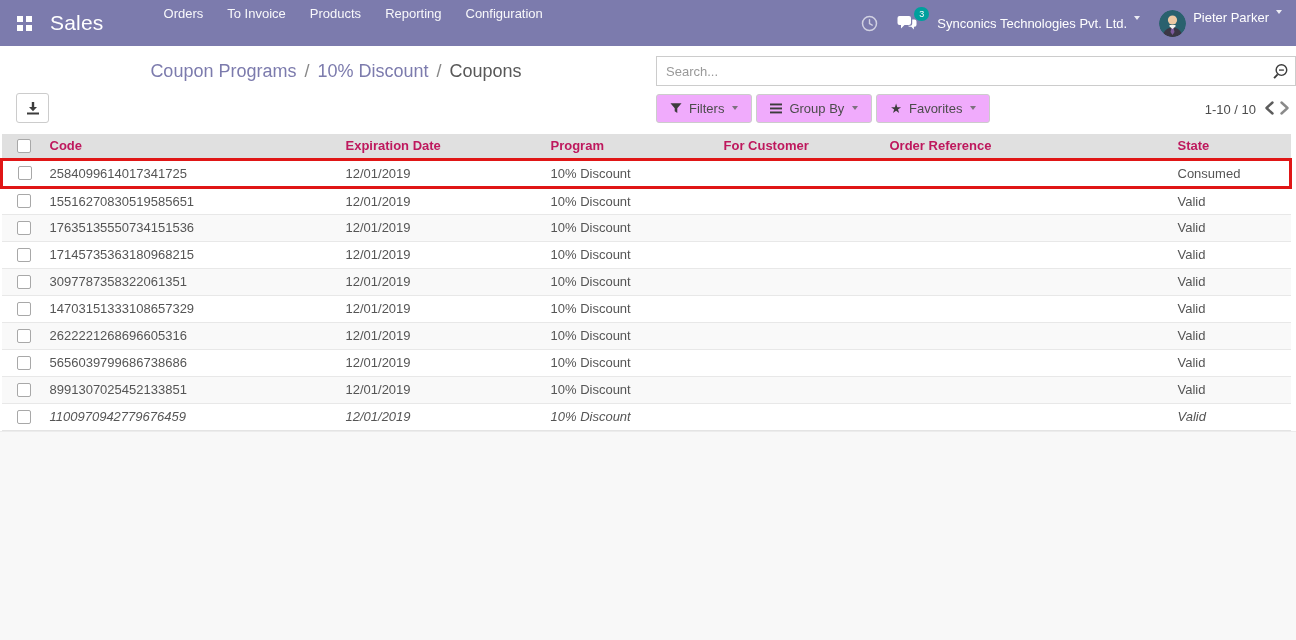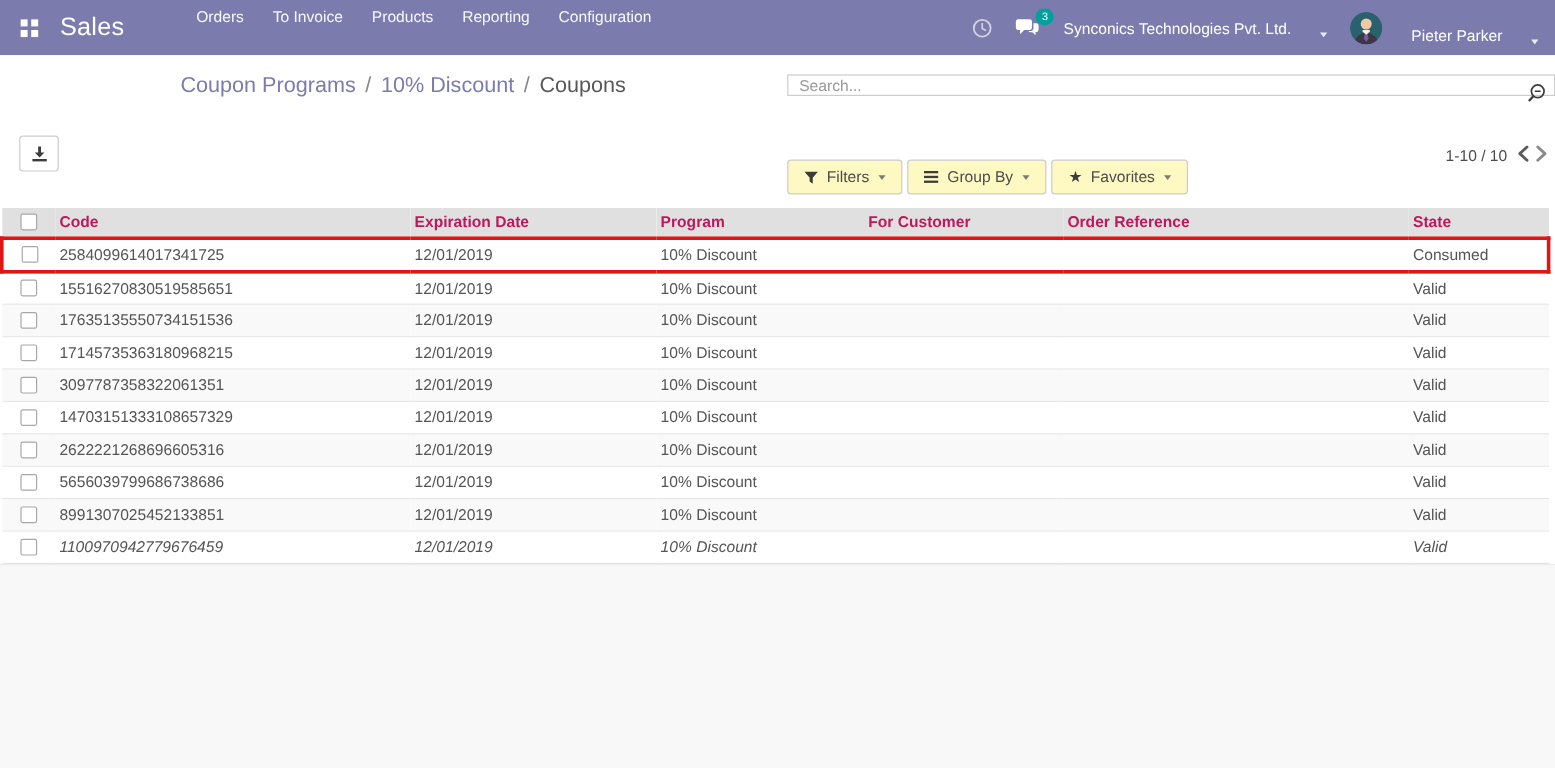--- a/index.html
+++ b/index.html
@@ -28,53 +28,53 @@
     color: rgba(255,255,255,.95); cursor: pointer; white-space: nowrap;
   }
   .nav-right { margin-left: auto; display: flex; align-items: center; gap: 19px; }
   .icon-btn { position: relative; display: flex; align-items: center; cursor: pointer; }
   .badge {
     position: absolute; top: -8px; right: -11px;
     background: var(--badge-bg, #00a09d); color: #fff;
     font-size: 9px; line-height: 14px; min-width: 15px; text-align: center;
     border-radius: 8px; padding: 0 2px;
   }
-  .dropdown { display: flex; align-items: flex-end; gap: 24px; cursor: pointer; font-size: 13px; white-space: nowrap; }
+  .dropdown { display: flex; align-items: flex-start; gap: 7px; cursor: pointer; font-size: 13px; white-space: nowrap; }
   .caret {
     width: 0; height: 0; display: inline-block;
     border-left: 3.5px solid transparent; border-right: 3.5px solid transparent;
     border-top: 4px solid currentColor; opacity: .85;
   }
   .avatar { width: 27px; height: 27px; border-radius: 50%; overflow: hidden; flex: 0 0 auto; }
 
   
   .control-panel { background: #fff; padding: 10px 0 11px 16px; }
   .cp-row1 { display: flex; align-items: center; }
   .breadcrumb { flex: 1; font-size: 18px; line-height: 30px; white-space: nowrap; text-align: center; }
   .breadcrumb .bc-link { color: var(--link, #7c7bad); text-decoration: none; cursor: pointer; }
   .breadcrumb .sep { color: #888; padding: 0 8px; }
   .breadcrumb .bc-active { color: #585858; }
   .searchbox { width: 640px; position: relative; flex: 0 0 640px; }
   .searchbox input {
-    width: 100%; height: 18px; border: 1px solid #ccc; background: #fff;
+    width: 100%; height: 30px; border: 1px solid #ccc; background: #fff;
     padding: 5px 30px 5px 9px; font: 13px "Liberation Sans", sans-serif; color: #ef4444; outline: none;
   }
   .searchbox input::placeholder { color: #999; }
   .search-icon { position: absolute; right: 7px; top: 7px; cursor: pointer; }
 
   .cp-row2 { display: flex; align-items: center; margin-top: 7px; }
   .export-btn {
     width: 33px; height: 30px; background: #fff; border: 1px solid #ccc; border-radius: 3px;
     display: flex; align-items: center; justify-content: center; cursor: pointer;
   }
   .cp-right { flex: 0 0 640px; margin-left: auto; display: flex; align-items: center; }
   .ctrl-btn {
-    height: 29px; background: #fef9c3; border: 1px solid #ccc; border-radius: 3px;
+    height: 29px; background: #f0abfc; border: 1px solid #ccc; border-radius: 3px;
     display: inline-flex; align-items: center; gap: 7px; padding: 0 13px; margin-right: 4px;
-    font: 13px "Liberation Sans", sans-serif; color: #4c4c4c; cursor: pointer; white-space: nowrap; margin-top: 40px;
+    font: 13px "Liberation Sans", sans-serif; color: #4c4c4c; cursor: pointer; white-space: nowrap;
   }
   .ctrl-btn .caret { color: #666; margin-left: 1px; }
   .star-glyph { font-size: 13px; line-height: 1; color: #3c3c3c; }
   .pager { margin-left: auto; display: flex; align-items: flex-end; gap: 0; padding-right: 4px; }
   .pager-text { color: #4c4c4c; cursor: pointer; margin-right: 6px; }
   .pg-btn { cursor: pointer; display: flex; align-items: center; padding: 2px; }
 
   
   .o-content { height: 507px; display: flex; flex-direction: column; background: #fff; }
   table.o-list { border-collapse: collapse; table-layout: fixed; width: 1292px; background: #fff; }

